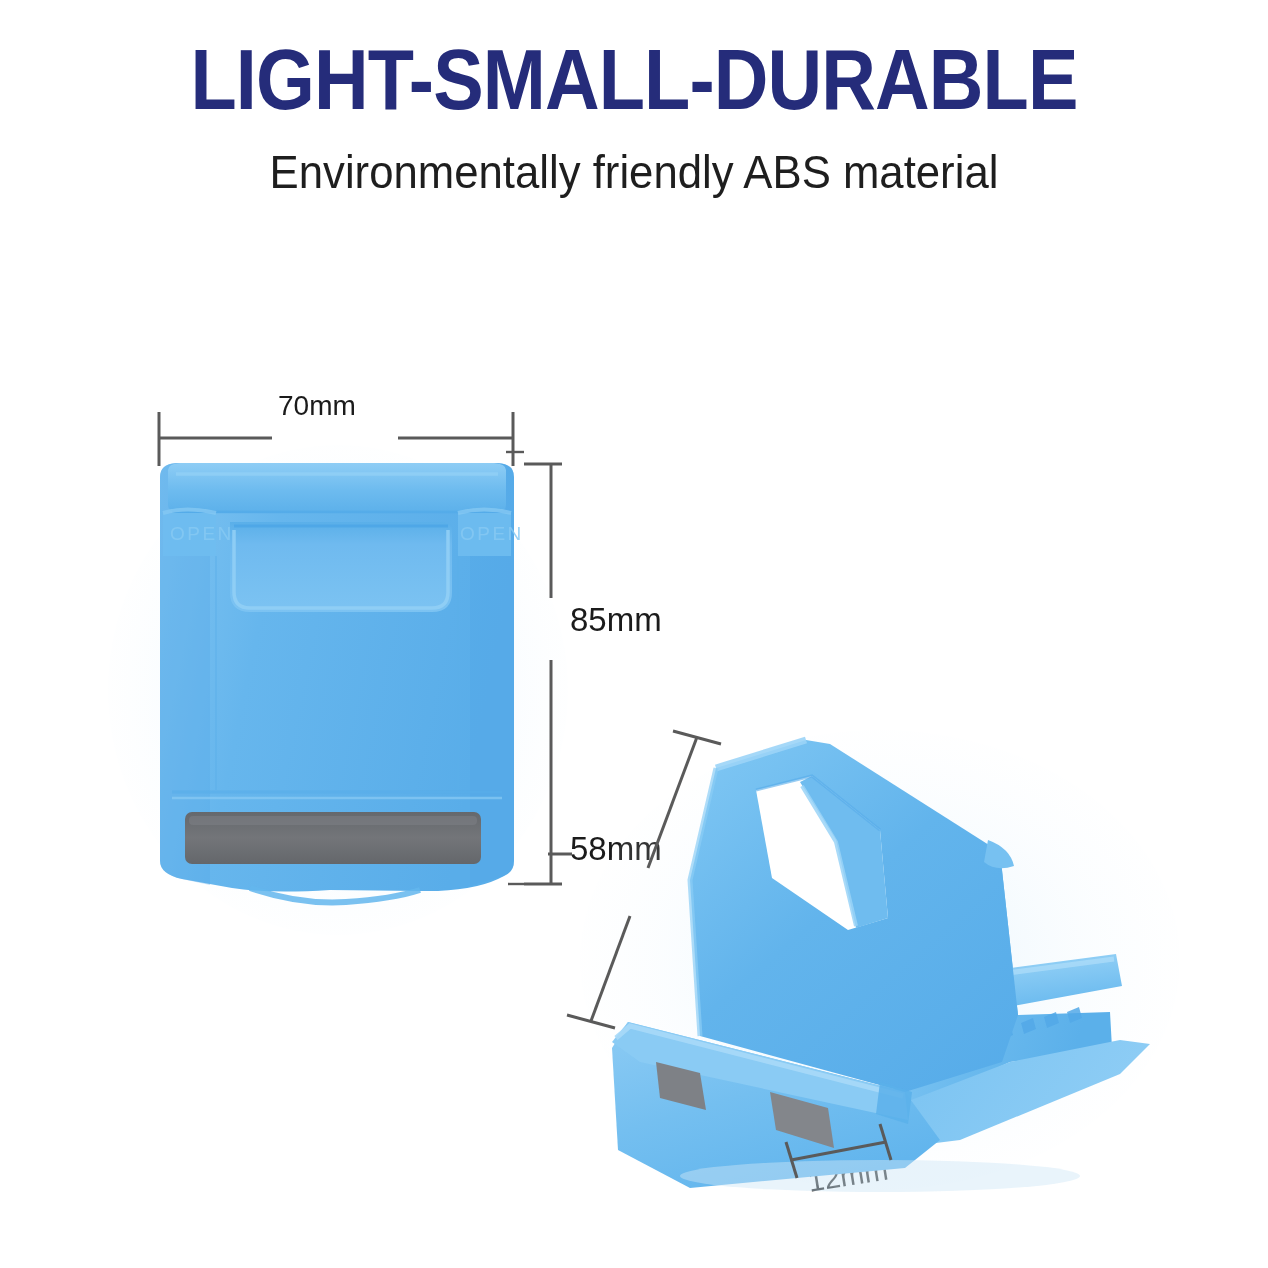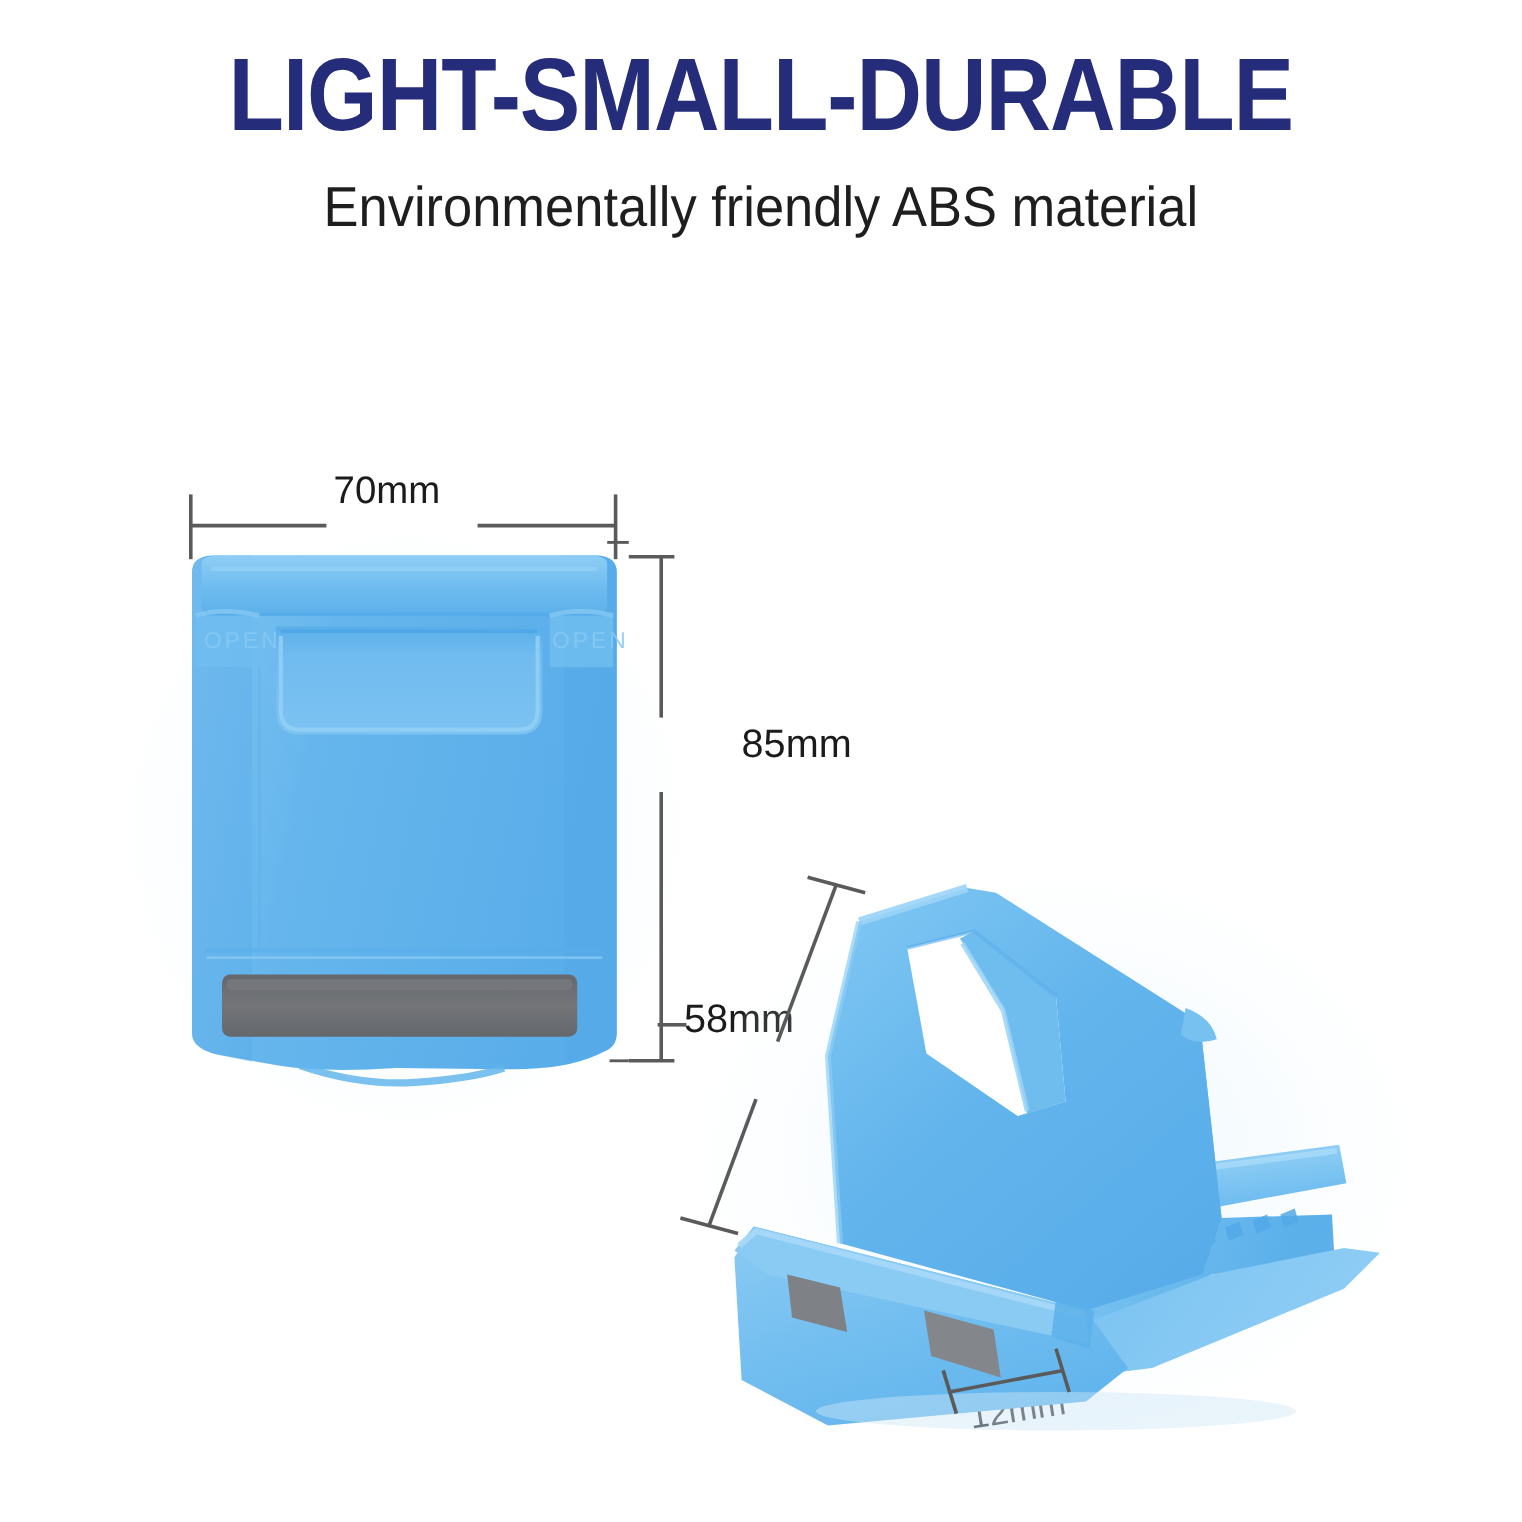--- a/index.html
+++ b/index.html
@@ -58,22 +58,22 @@
 
   
   .dim-label {
     position: absolute;
     color: #1b1b1b;
     font-size: 31px;
     line-height: 1;
     white-space: nowrap;
     font-weight: 400;
   }
-  #dim-70-label { left: 278px; top: 392px; font-size: 32px; }
-  #dim-85-label { left: 570px; top: 603px; font-size: 33px; margin-left: 48px; }
+  #dim-70-label { left: 278px; top: 392px; font-size: 28px; }
+  #dim-85-label { left: 570px; top: 603px; font-size: 33px; }
   #dim-58-label { left: 570px; top: 832px; font-size: 33px; }
   #dim-12-label {
     left: 806px; top: 1168px; font-size: 29px;
     transform: rotate(-9deg);
     transform-origin: left top;
   }
 
   
   #art {
     position: absolute;

